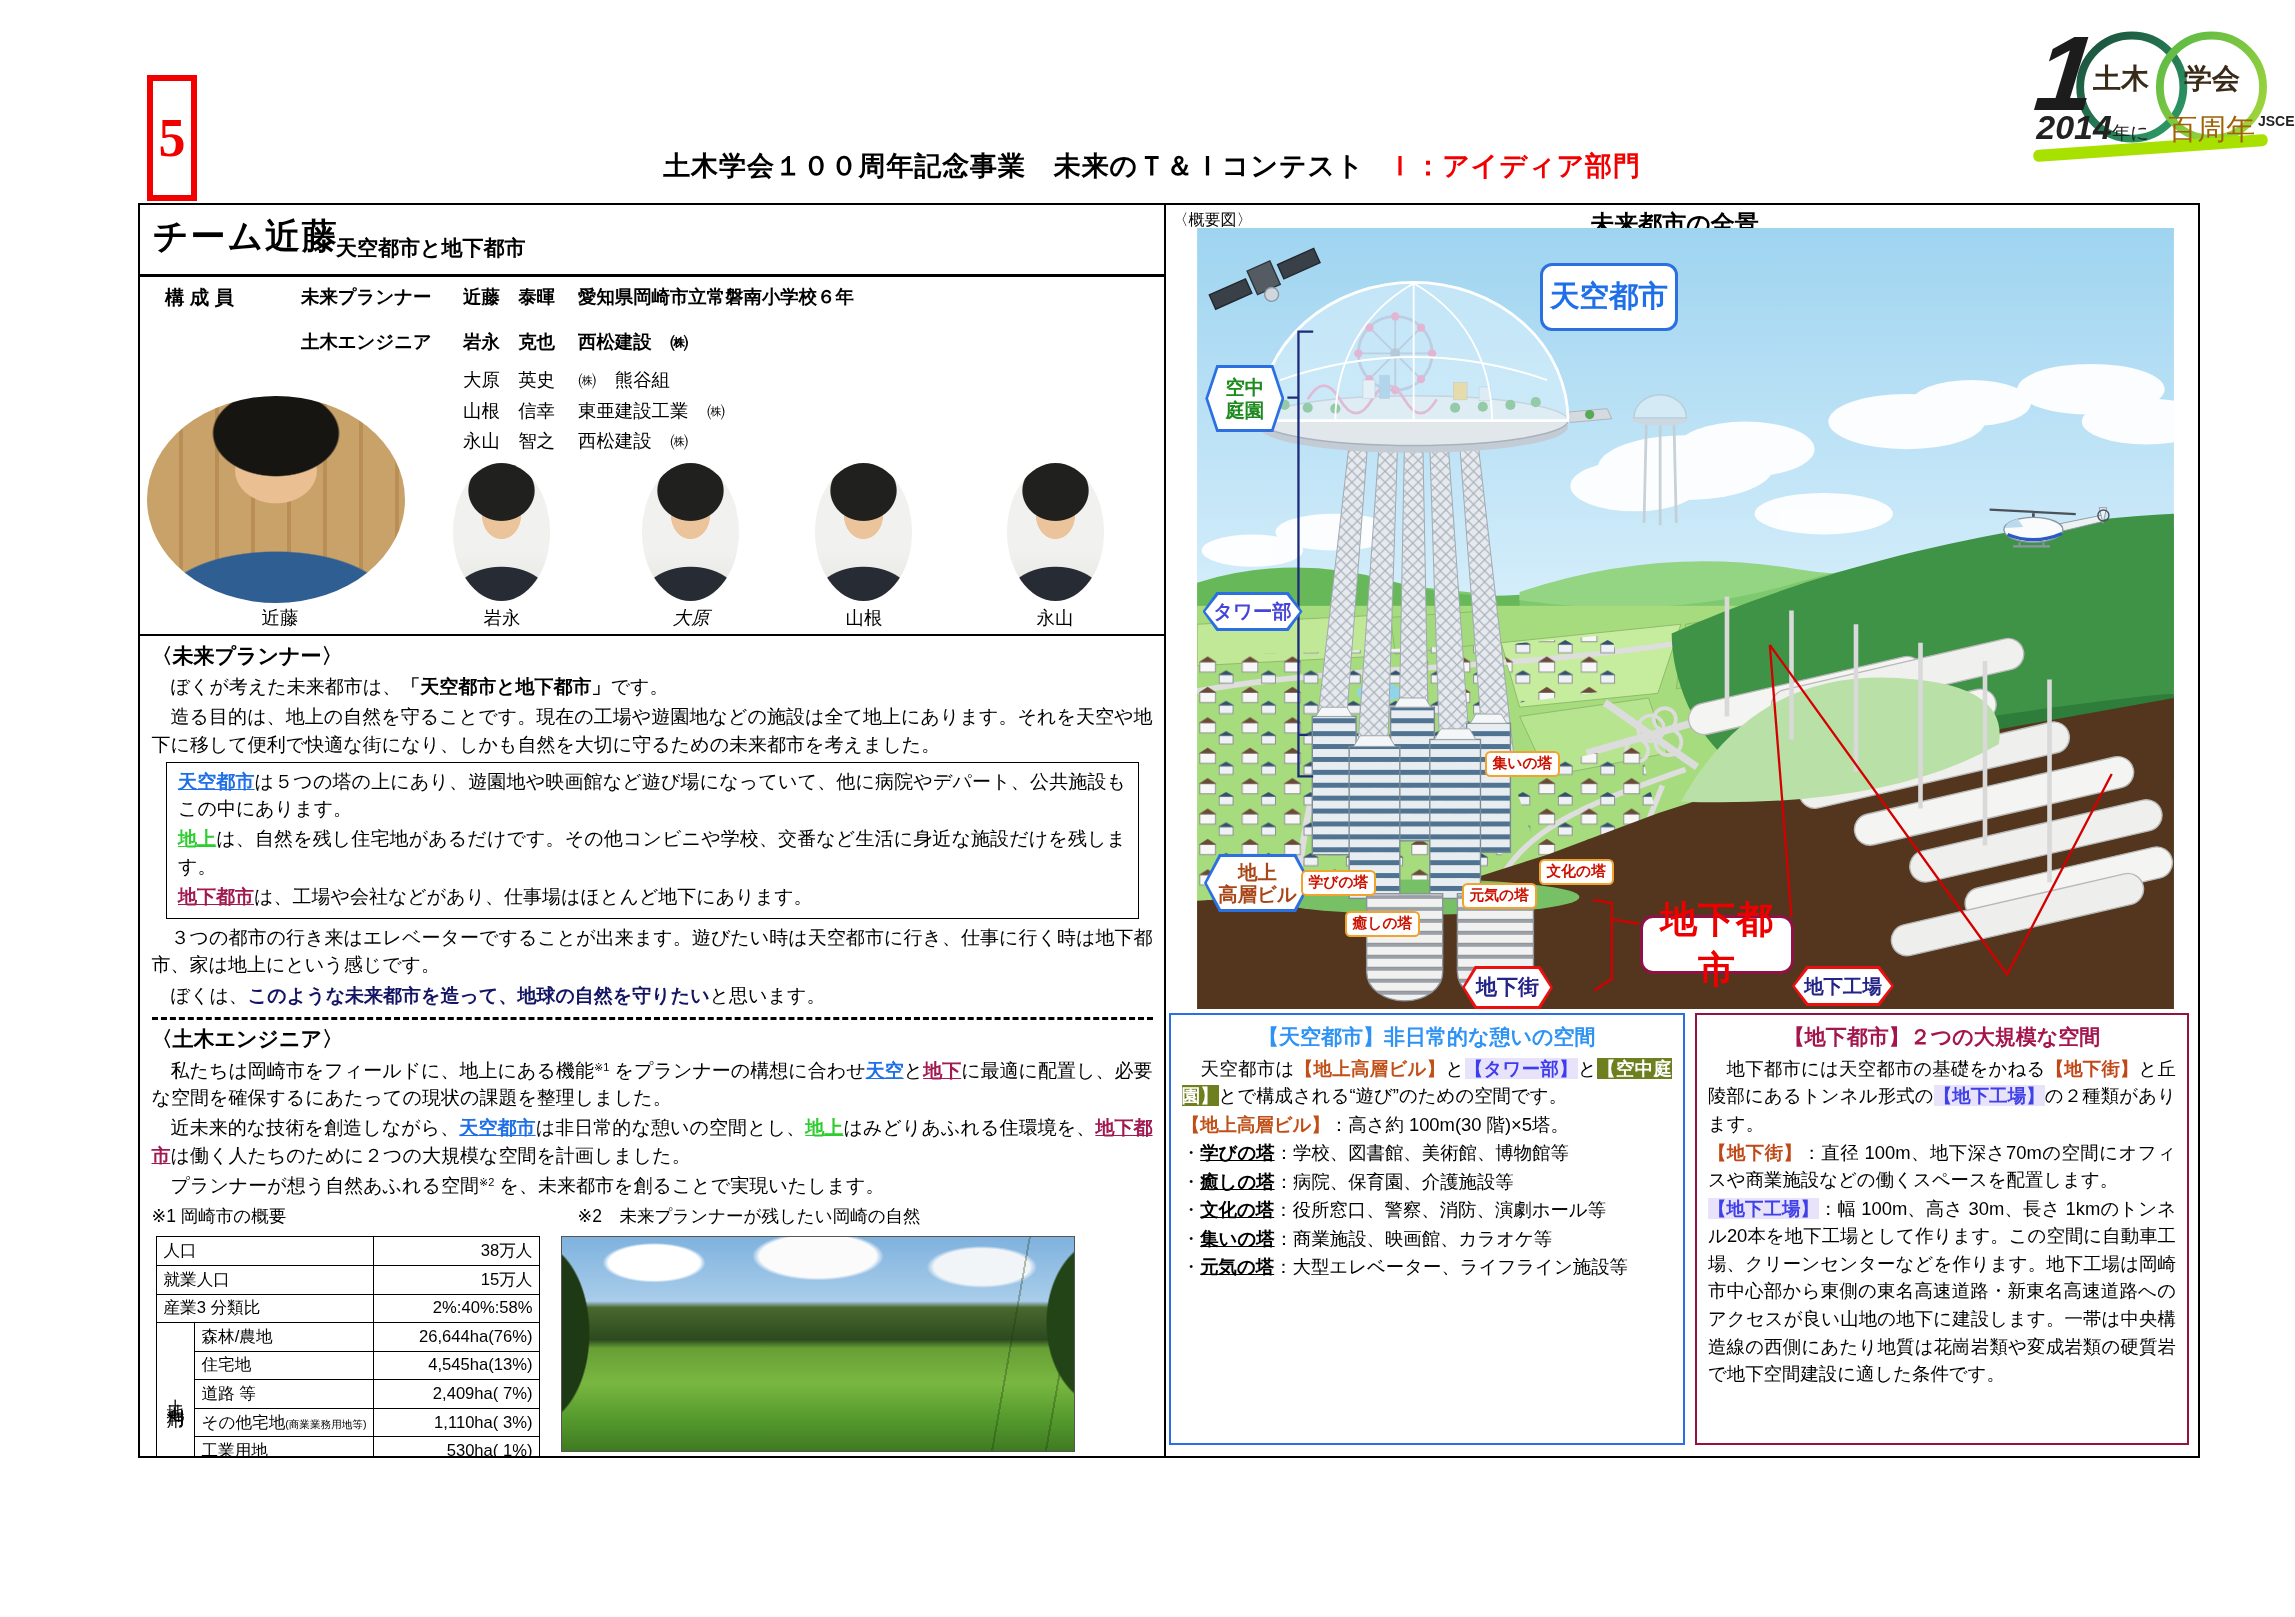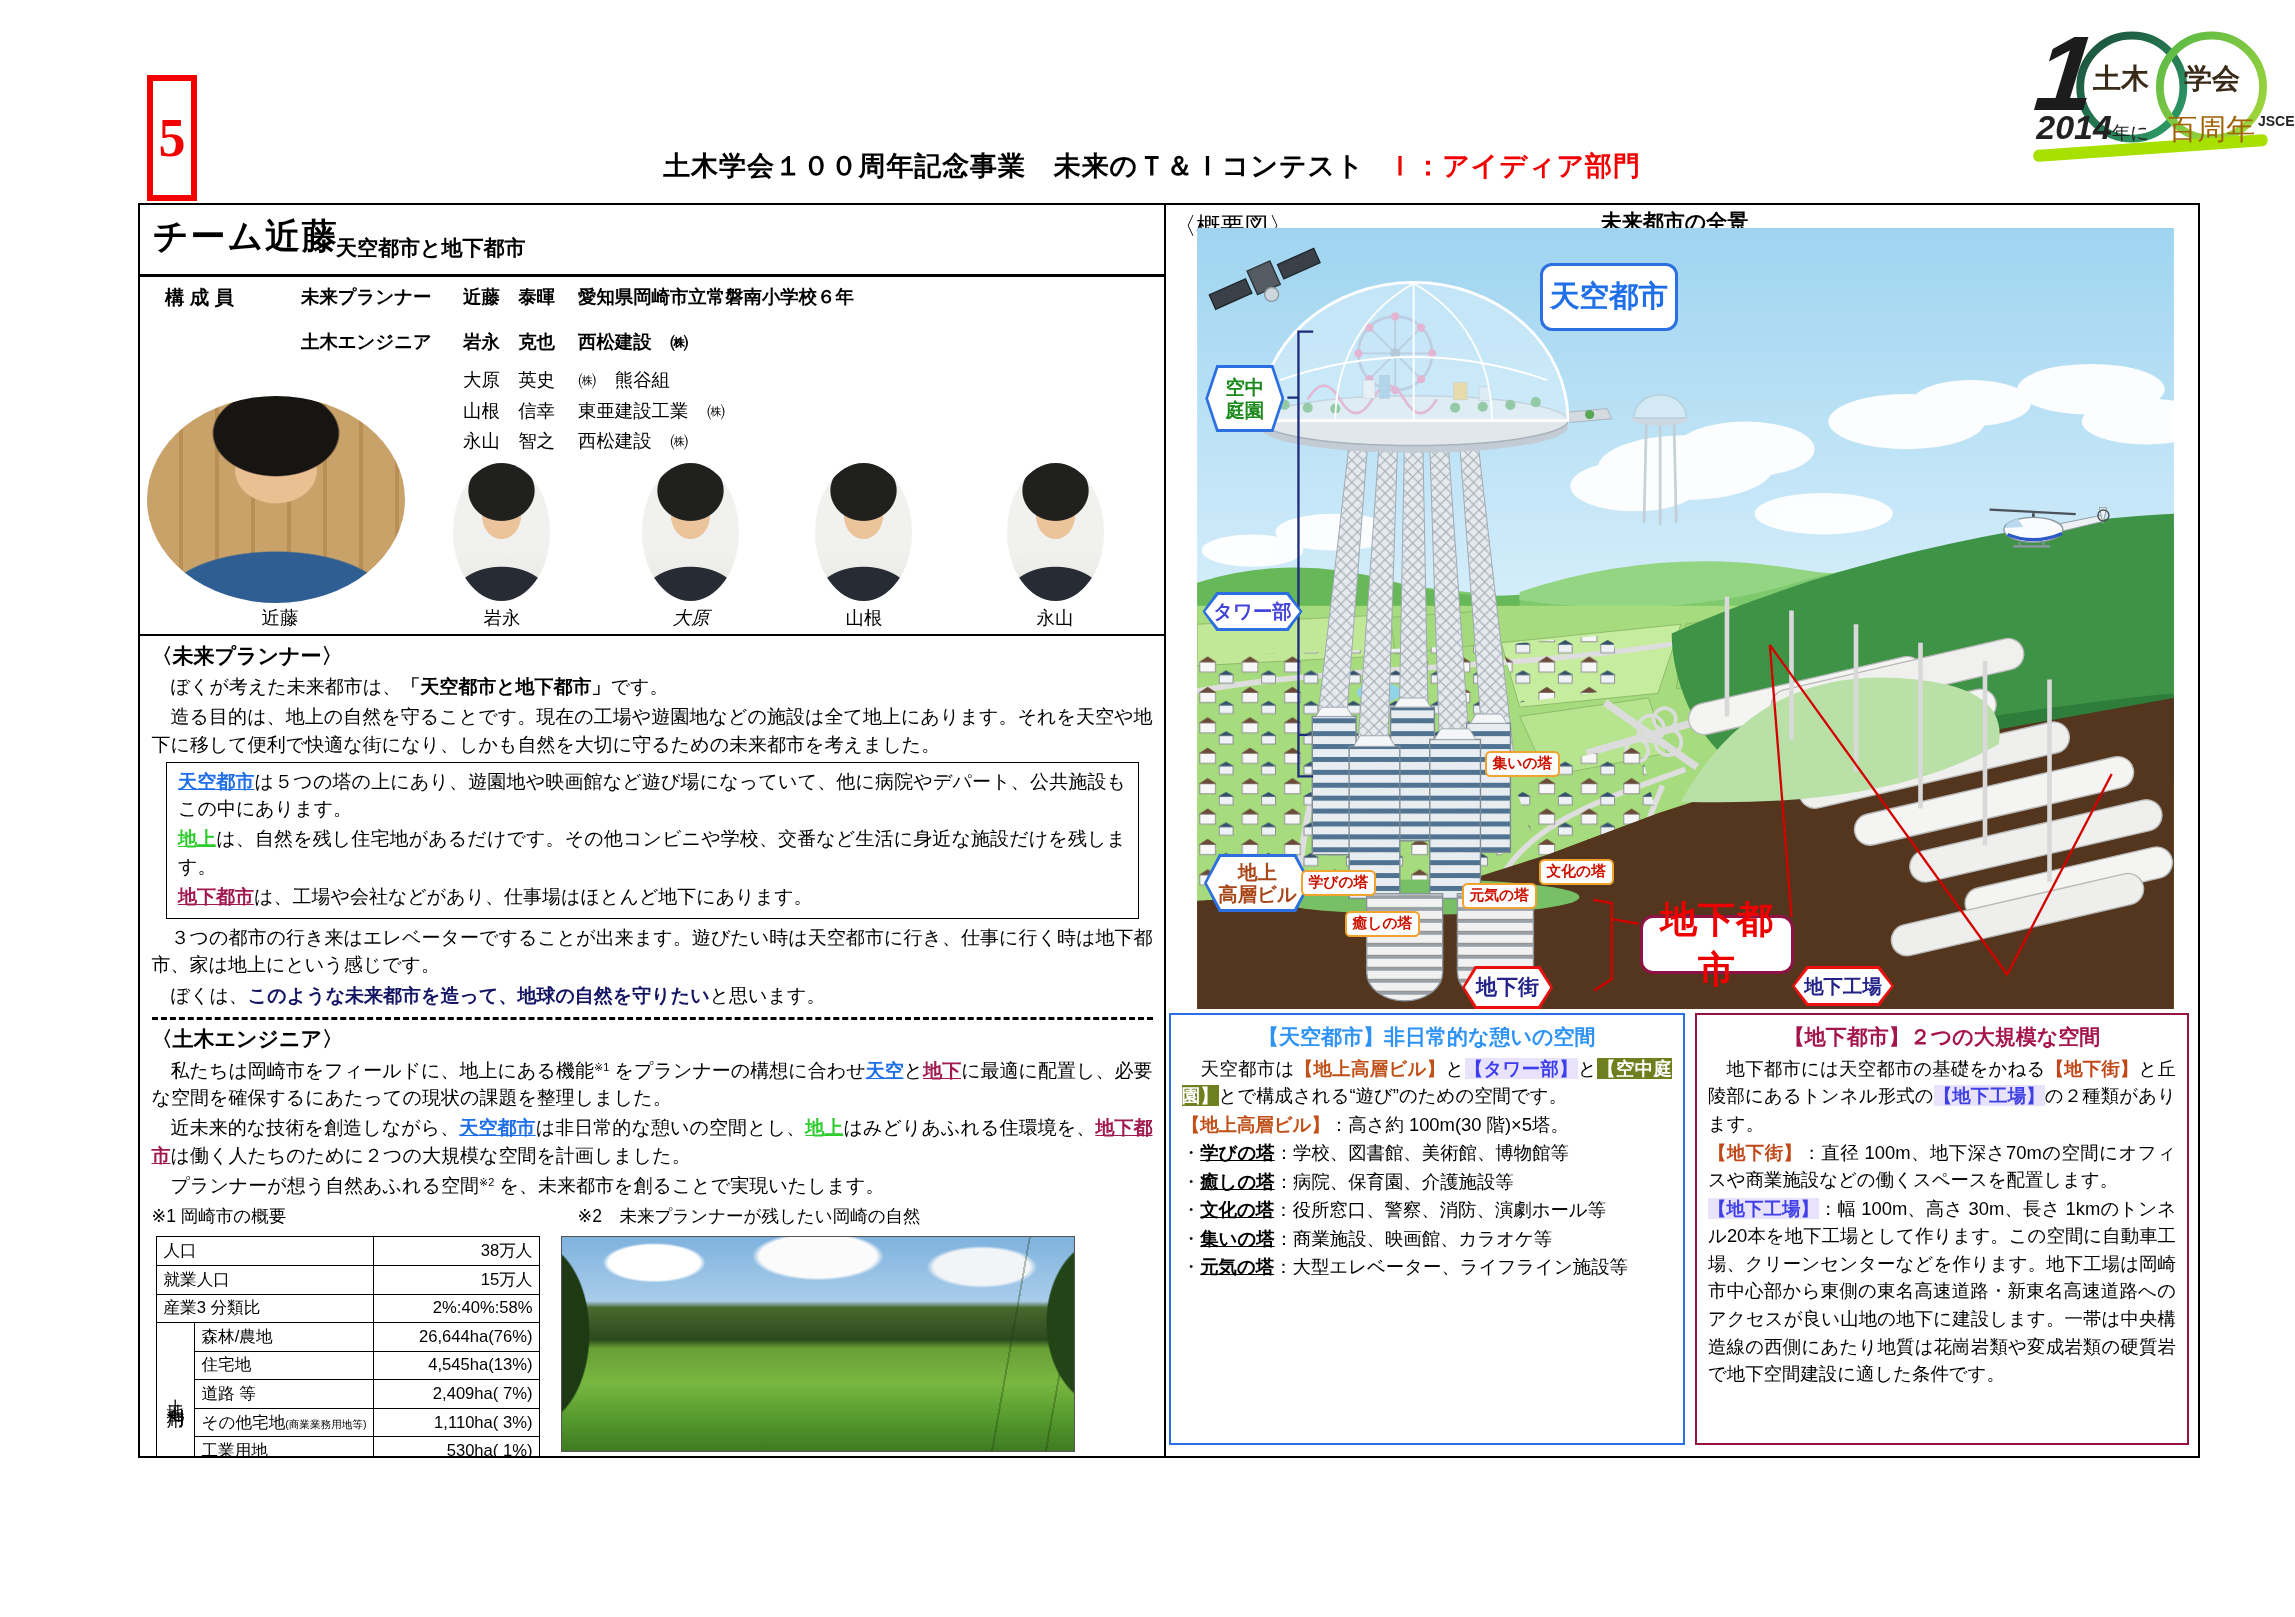--- a/index.html
+++ b/index.html
@@ -86,22 +86,22 @@
       radial-gradient(ellipse 106px 39px at 50% 9%, #fbfbfb 0 55%, rgba(255,255,255,0) 62%),
       radial-gradient(ellipse 92px 35px at 82% 14%, #f2f5f8 0 52%, rgba(255,255,255,0) 60%),
       linear-gradient(180deg,#7fb2de 0%,#a9cdea 30%,#48682e 33%,#2c4a1e 48%,#679f35 52%,#79b741 68%,#559a2d 85%,#3f7a22 100%);}
   .nature-photo::before{content:"";position:absolute;left:-28px;top:0;width:120px;height:100%;
       background:radial-gradient(ellipse 65% 60% at 0% 45%, #1e3a14 0 70%, transparent 72%);}
   .nature-photo::after{content:"";position:absolute;right:-32px;top:0;width:129px;height:100%;
       background:radial-gradient(ellipse 65% 55% at 100% 40%, #234417 0 70%, transparent 72%),
                  repeating-linear-gradient(100deg, transparent 0 51px, rgba(25,55,12,.30) 51px 53px);}
 
   
-  .ov-label{position:absolute;left:5.5px;top:4.6px;font-size:24px;}
-  .ov-title{position:absolute;left:369px;top:2.8px;width:277px;text-align:center;font-size:21px;font-weight:bold;}
+  .ov-label{position:absolute;left:5.5px;top:4.6px;font-size:16px;}
+  .ov-title{position:absolute;left:369px;top:2.8px;width:277px;text-align:center;font-size:24px;font-weight:bold;}
   .ov-title span{border-bottom:2.3px solid #000;padding-bottom:1.8px;}
   .figure{position:absolute;left:30px;top:23px;width:977px;height:781px;}
   .figure svg{position:absolute;left:0;top:0;}
 
   
   .lbl{position:absolute;display:flex;align-items:center;justify-content:center;text-align:center;box-sizing:border-box;}
   .lbl-tenku{left:343px;top:35px;width:138px;height:68px;background:#fff;border:3.2px solid #2b6fe0;border-radius:12px;
              color:#1f6fe8;font-size:29.5px;font-weight:bold;}
   .hex{position:absolute;}
   .hex .outer{position:absolute;inset:0;clip-path:polygon(14% 0%,86% 0%,100% 50%,86% 100%,14% 100%,0% 50%);}

